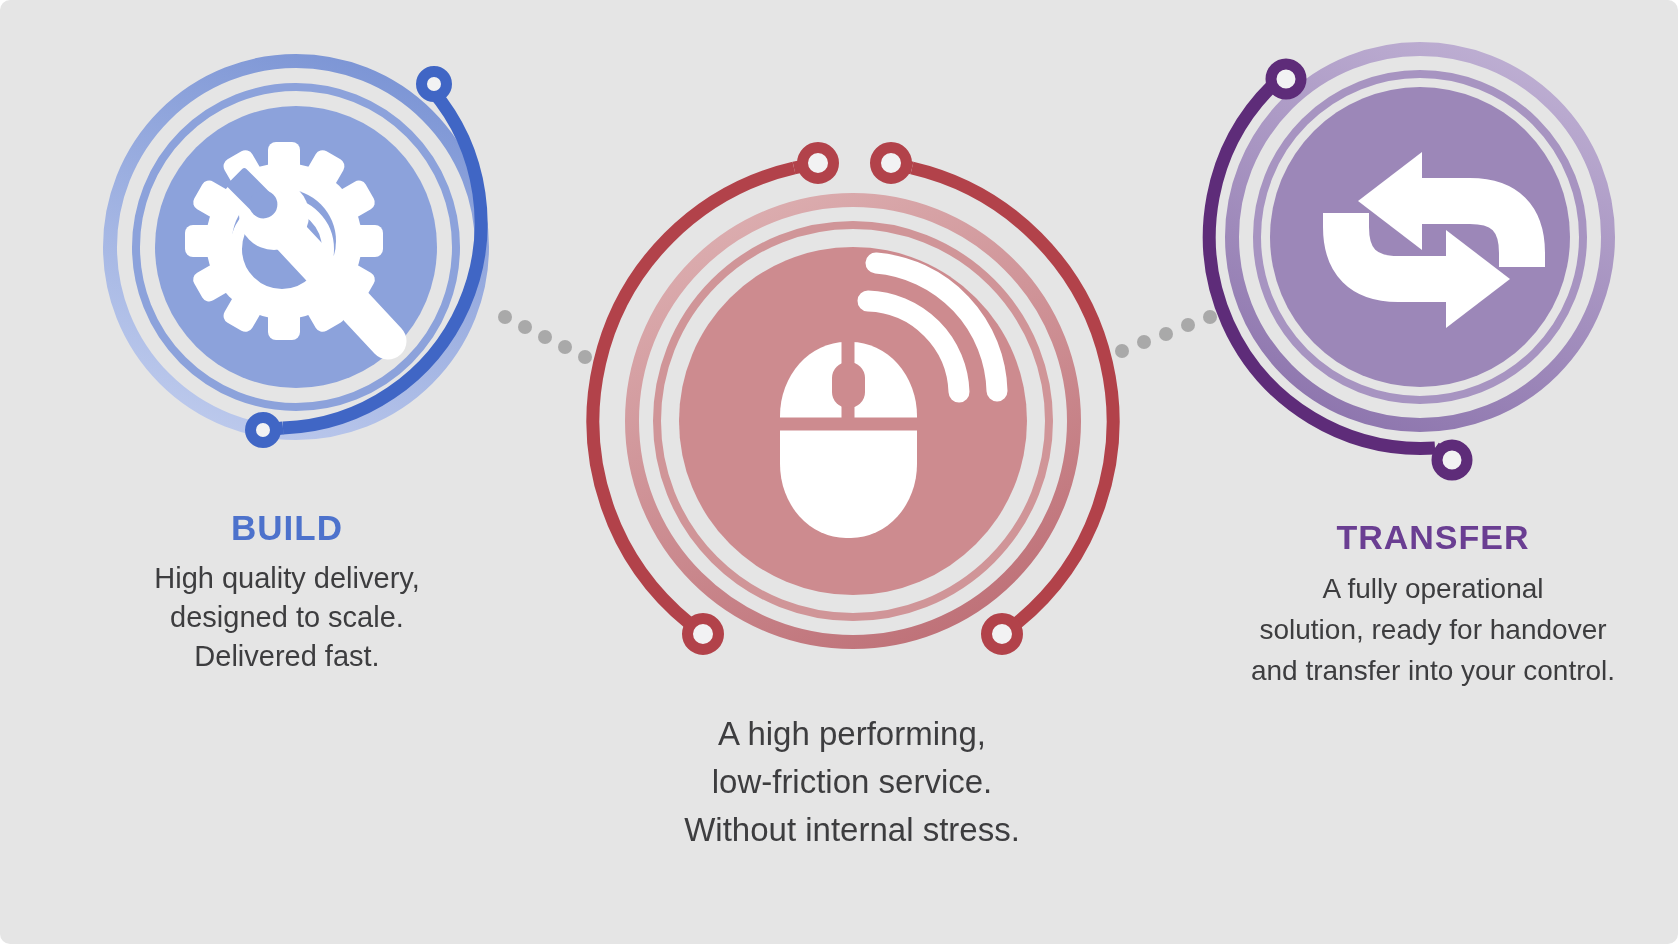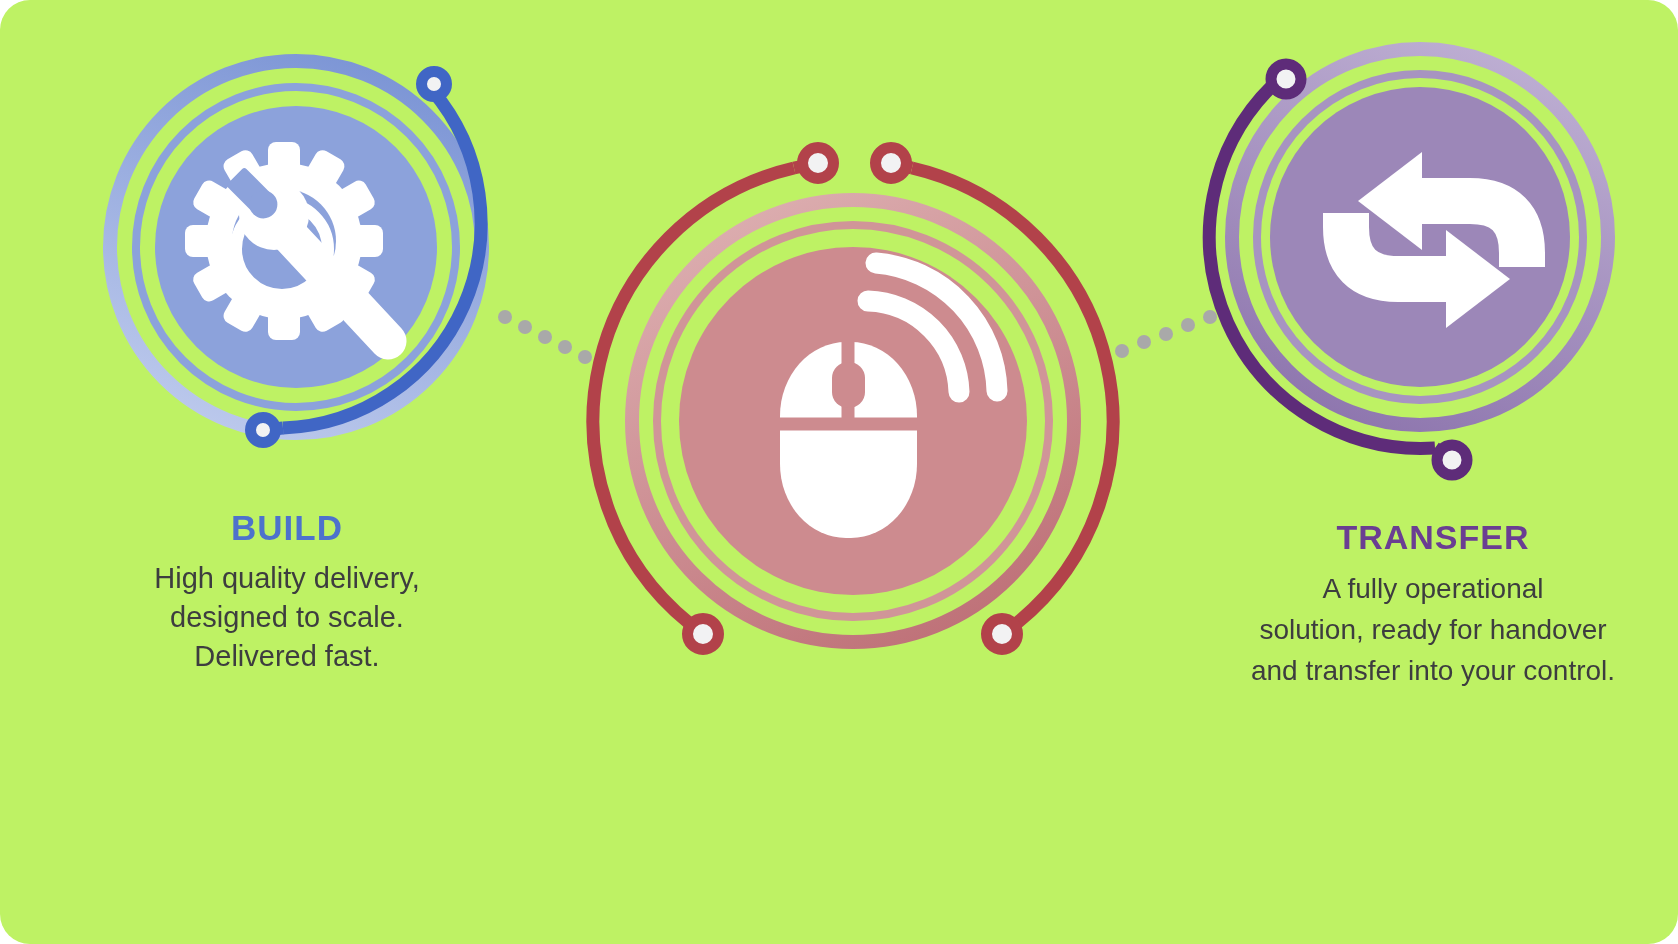--- a/index.html
+++ b/index.html
@@ -1,20 +1,20 @@
 <!DOCTYPE html>
 <html><head>
 <meta charset="utf-8">
 <style>
   html,body{margin:0;padding:0;background:#FFFFFF;}
   #canvas{
     position:relative;
     width:1678px;height:944px;
-    background:#bef264;
-    border-radius:30px;
+    background:#e5e5e5;
+    border-radius:10px;
     overflow:hidden;
     font-family:"Liberation Sans", sans-serif;
   }
   #diagram-svg{position:absolute;left:0;top:0;}
   .col{position:absolute;text-align:center;}
   .col h2{margin:0;font-weight:bold;letter-spacing:1px;line-height:1;}
   .col p{margin:11px;white-space:pre-line;color:#3D3D3F;font-weight:400;}
   #col-build{left:47px;top:510px;width:480px;}
   #col-build h2{font-size:35px;color:#4D72CC;}
   #col-build p{font-size:29px;line-height:39px;margin-top:14px;}
@@ -153,20 +153,23 @@
   </svg>
 
   <div class="col" id="col-build">
     <h2>BUILD</h2>
     <p>High quality delivery,
 designed to scale.
 Delivered fast.</p>
   </div>
 
   <div class="col" id="col-operate">
+    <p>A high performing,
+low-friction service.
+Without internal stress.</p>
   </div>
 
   <div class="col" id="col-transfer">
     <h2>TRANSFER</h2>
     <p>A fully operational
 solution, ready for handover
 and transfer into your control.</p>
   </div>
 
 </div>

